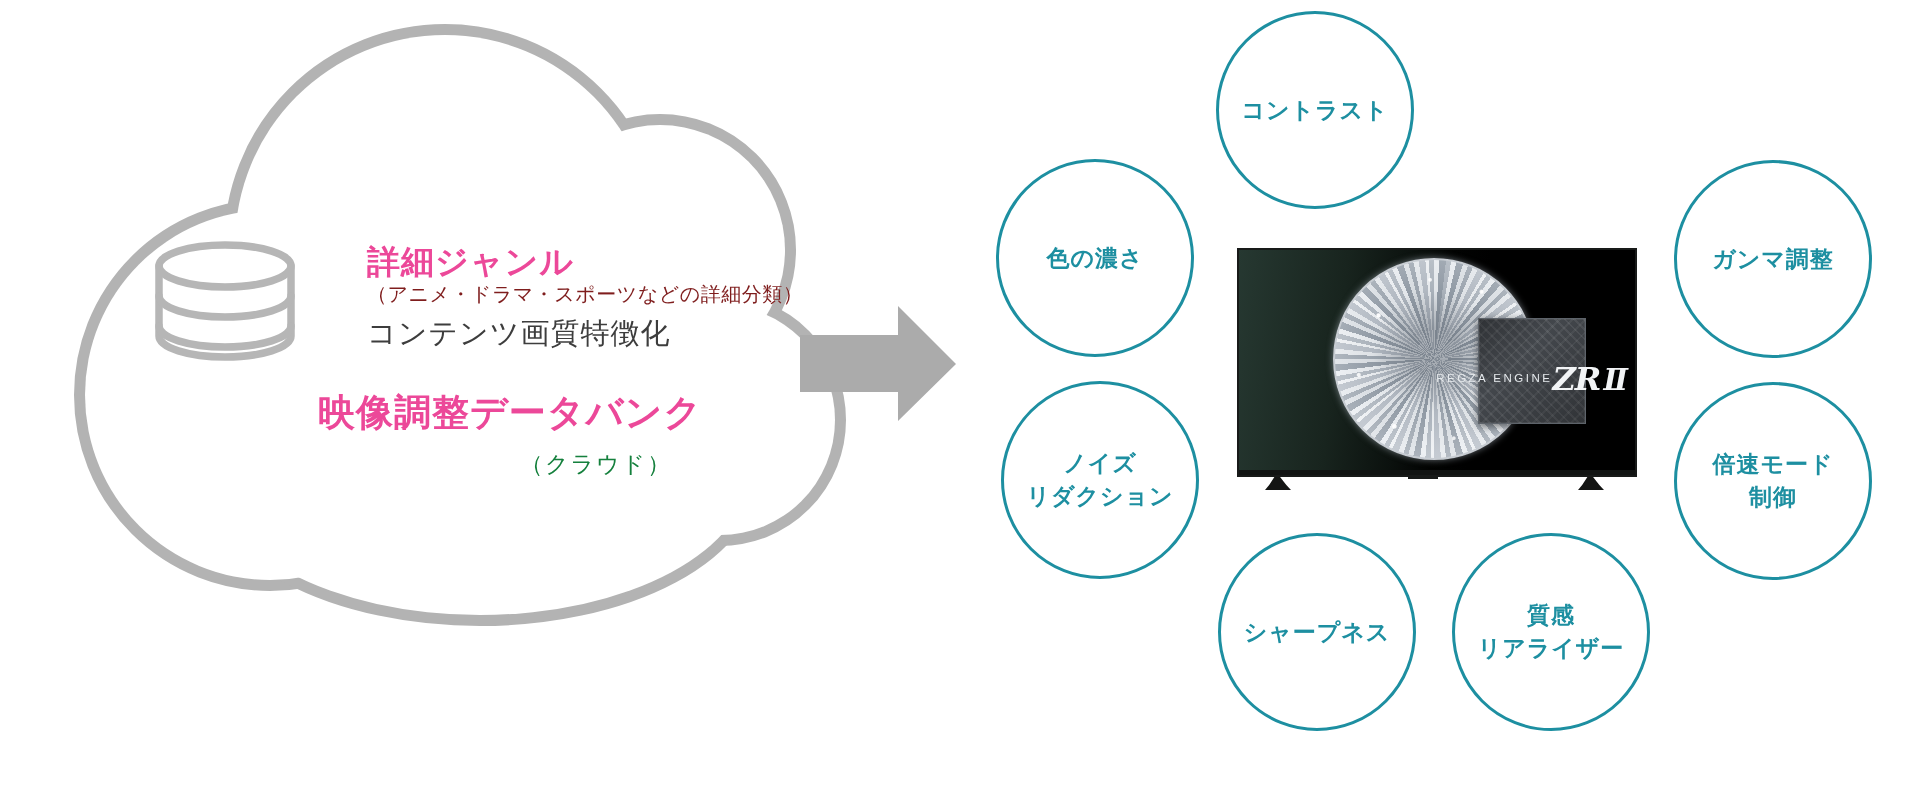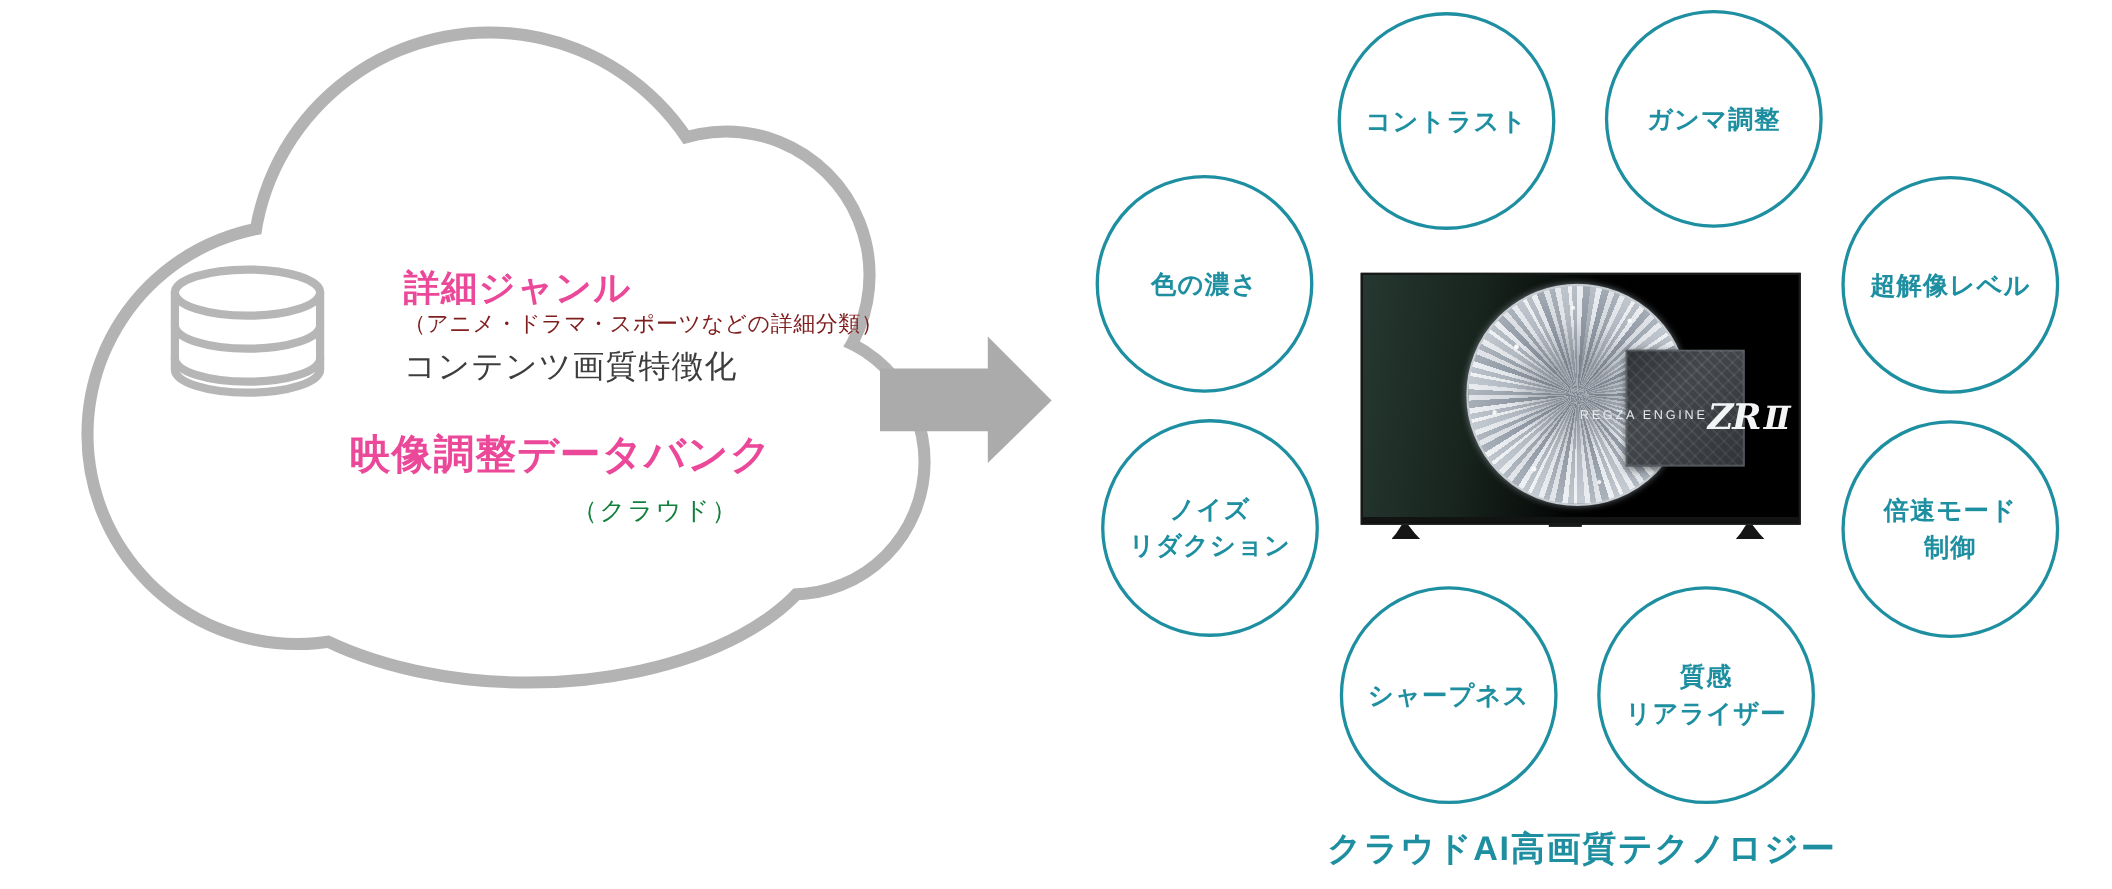--- a/index.html
+++ b/index.html
@@ -136,40 +136,36 @@
       <div class="tv-bottom-strip"></div>
     </div>
     <div class="foot foot-left"></div>
     <div class="foot foot-right"></div>
     <div class="stand-notch"></div>
   </div>
 
   <div class="circle c-contrast">
     <span>コントラスト</span>
   </div>
-  <div class="circle c-gamma">
-    <span>ガンマ調整</span>
-  </div>
   <div class="circle c-color">
     <span>色の濃さ</span>
   </div>
   <div class="circle c-superres">
-    <span>超解像レベル</span>
+    <span>ガンマ調整</span>
   </div>
   <div class="circle c-noise">
     <span>ノイズ</span>
     <span>リダクション</span>
   </div>
   <div class="circle c-doublespeed">
     <span>倍速モード</span>
     <span>制御</span>
   </div>
   <div class="circle c-sharp">
     <span>シャープネス</span>
   </div>
   <div class="circle c-texture">
     <span>質感</span>
     <span>リアライザー</span>
   </div>
 
-  <div class="caption">クラウドAI高画質テクノロジー</div>
 
 </div>
 
 </body></html>

